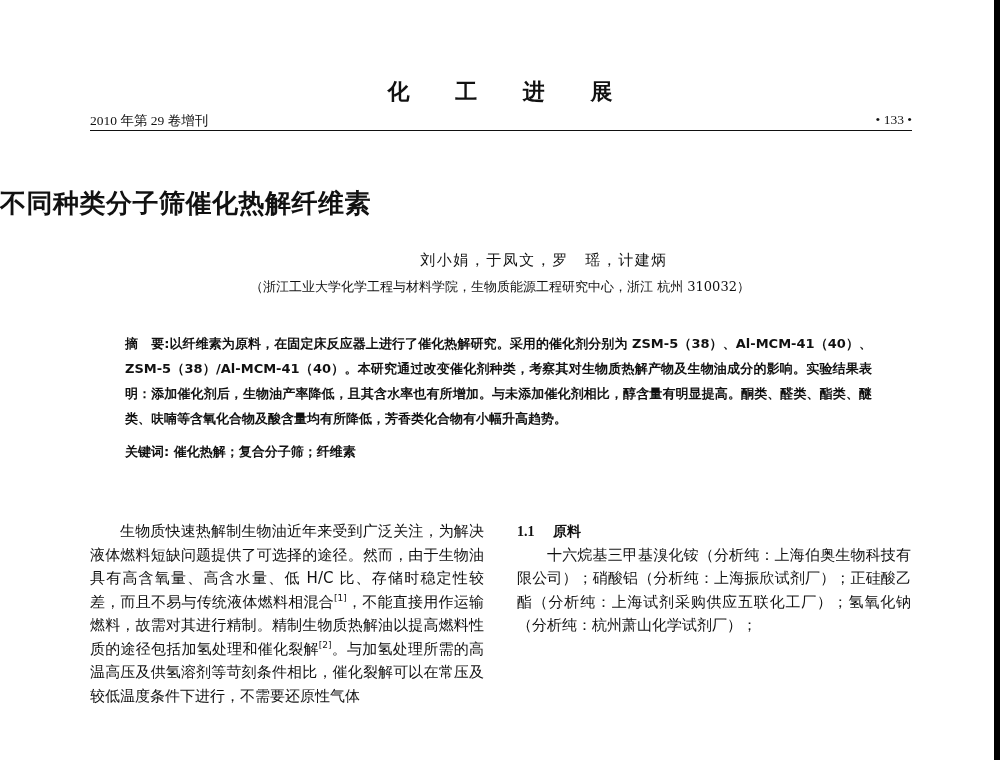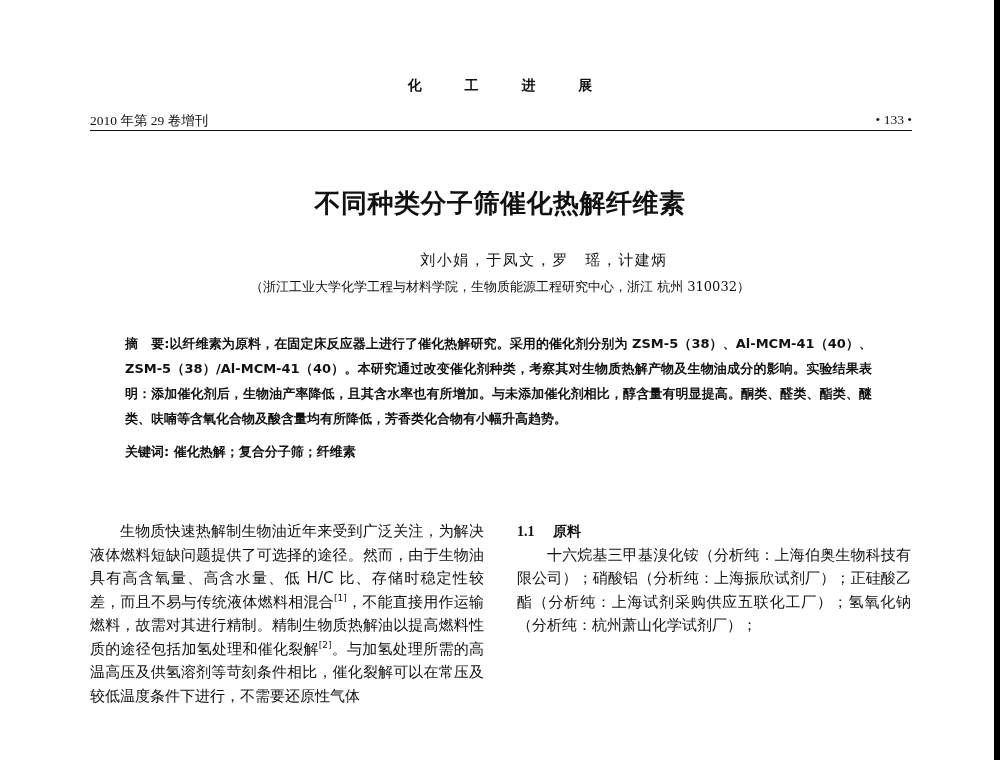--- a/index.html
+++ b/index.html
@@ -22,21 +22,21 @@
       width: 6px;
       height: 760px;
       background: #000000;
     }
     .journal-name {
       position: absolute;
       top: 77px;
       left: 0;
       width: 1000px;
       text-align: center;
-      font-size: 14px;
+      font-size: 22px;
       font-weight: bold;
       letter-spacing: 0;
       font-family: "DejaVu Sans", "Liberation Sans", sans-serif;
     }
     .journal-name span {
       display: inline-block;
       margin: 0 19px;
     }
     .running-header {
       position: absolute;
@@ -66,21 +66,21 @@
       right: 0;
       top: 2px;
       font-size: 13.5px;
       font-family: "Liberation Serif", serif;
     }
     .paper-title {
       position: absolute;
       top: 186px;
       left: 0;
       width: 1000px;
-      text-align: center;
+      text-align: left;
       font-size: 26px;
       font-family: "DejaVu Sans", "Liberation Sans", sans-serif;
       font-weight: bold;
       letter-spacing: 0.5px;
     }
     .authors {
       position: absolute;
       top: 251px;
       left: 16px;
       width: 1000px;

